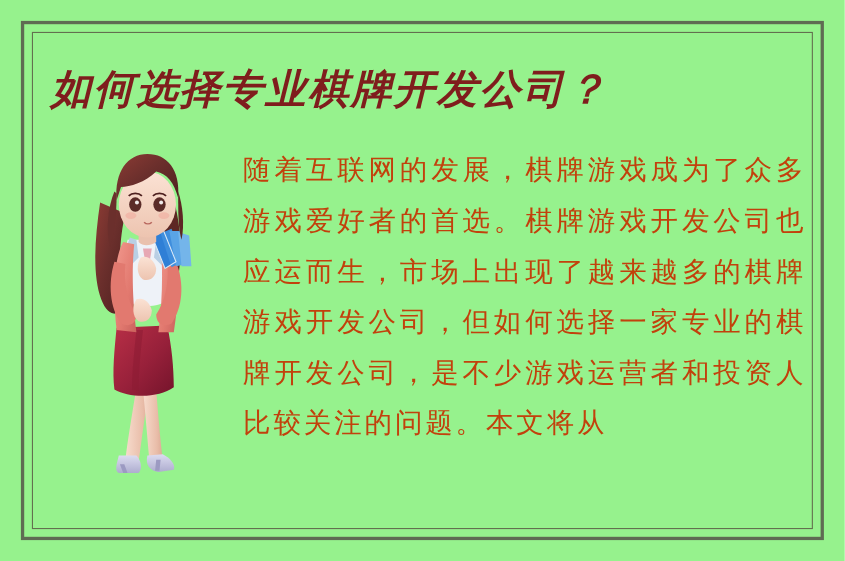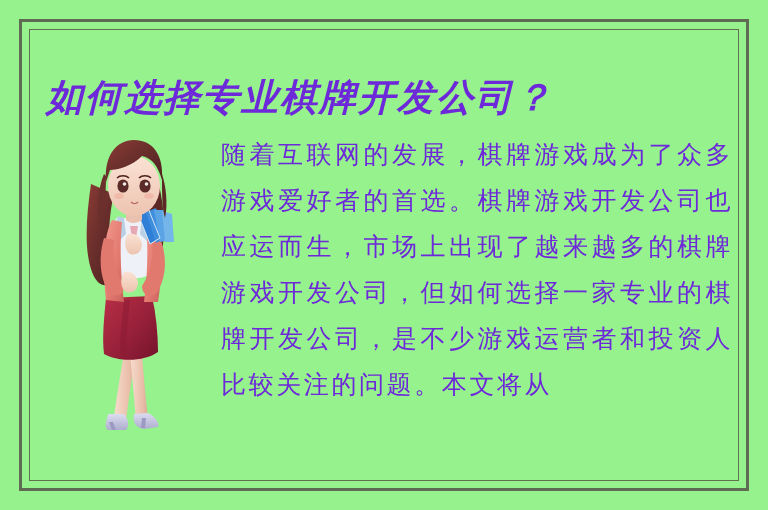--- a/index.html
+++ b/index.html
@@ -41,44 +41,44 @@
     height: 452px;
     border: 1px solid #63704f;
     box-sizing: border-box;
     pointer-events: none;
   }
 
   
   .title {
     position: absolute;
     left: 46px;
-    top: 74px;
+    top: 58px;
     width: 660px;
     margin: 0;
     font-family: "DejaVu Serif", "Liberation Serif", serif;
     font-size: 37px;
     font-weight: 700;
     font-style: italic;
     letter-spacing: 2px;
-    color: #6d28d9;
+    color: #7f1d1d;
     white-space: nowrap;
     line-height: 46px;
   }
 
   
   .body-copy {
     position: absolute;
     left: 221px;
     top: 132px;
     width: 512px;
     margin: 0;
     font-size: 25px;
     line-height: 46px;
     letter-spacing: 2.6px;
-    color: #6d28d9;
+    color: #c2410c;
     text-align: justify;
     text-justify: inter-character;
   }
 
   
   .illustration {
     position: absolute;
     left: 62px;
     top: 122px;
     width: 160px;

